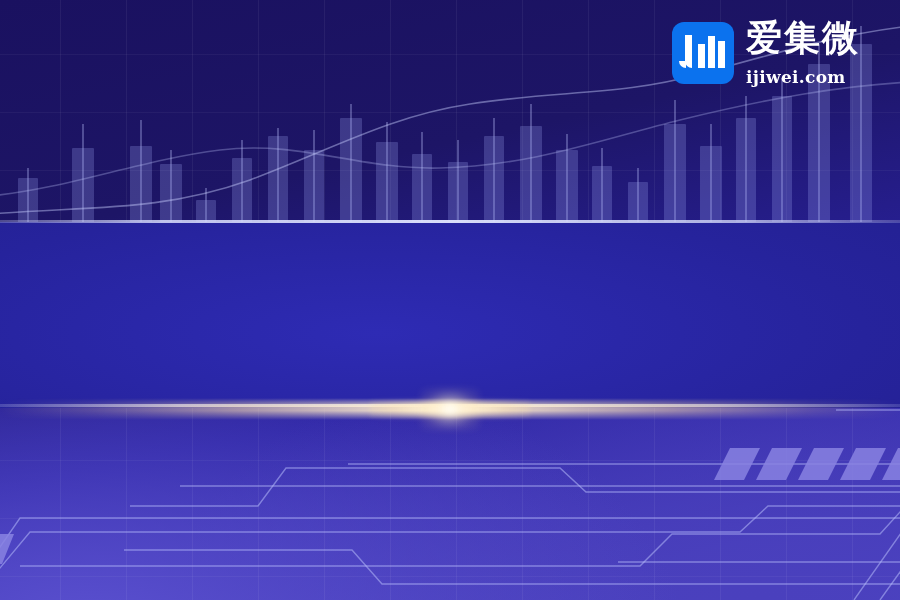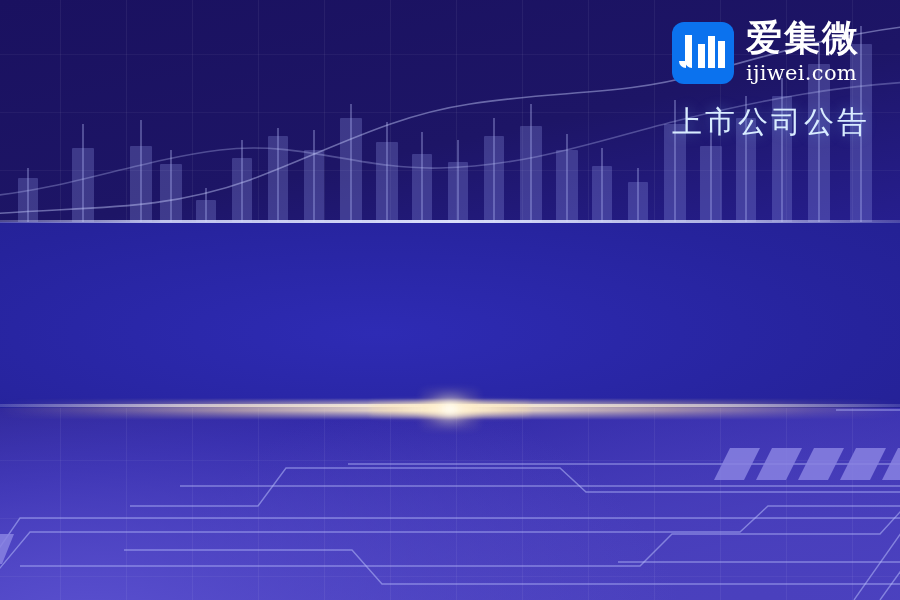--- a/index.html
+++ b/index.html
@@ -99,21 +99,21 @@
       rgba(255,255,250,.95) 0%, rgba(255,238,200,.45) 30%,
       rgba(255,220,160,.12) 62%, rgba(255,214,150,0) 100%);
     filter:blur(3px);
   }
 
   
   .circuit{position:absolute;left:0;top:406px;width:900px;height:194px;}
 
   
   .logo-block{position:absolute;left:672px;top:20px;width:210px;height:130px;}
-  .logo-row{display:flex;align-items:flex-end;gap:12px;}
+  .logo-row{display:flex;align-items:center;gap:12px;}
   .logo-mark{
     width:62px;height:62px;border-radius:12px;
     background:#0b72ee;position:relative;flex:none;
     box-shadow:0 0 0 0 rgba(0,0,0,0);
   }
   .logo-mark .j{
     position:absolute;left:13px;top:13px;width:7px;height:33px;background:#fff;
     border-bottom-left-radius:7px;
   }
   .logo-mark .j:after{
@@ -121,21 +121,21 @@
     background:#fff;border-bottom-left-radius:7px;
   }
   .logo-mark .b1{position:absolute;left:26px;top:22px;width:7px;height:24px;background:#fff;}
   .logo-mark .b2{position:absolute;left:36px;top:14px;width:7px;height:32px;background:#fff;}
   .logo-mark .b3{position:absolute;left:46px;top:19px;width:7px;height:27px;background:#fff;}
   .logo-cn{
     color:#ffffff;font-weight:700;font-size:36px;line-height:1;letter-spacing:2px;
     font-family:"DejaVu Sans","Liberation Sans",sans-serif;white-space:nowrap;
   }
   .logo-url{
-    color:#ffffff;font-weight:400;font-size:21px;line-height:1;margin-top:7px;
+    color:#ffffff;font-weight:700;font-size:17px;line-height:1;margin-top:13px;
     font-family:"DejaVu Serif","Liberation Serif",serif;letter-spacing:.3px;
   }
   .logo-right{display:flex;flex-direction:column;justify-content:center;}
   .subtitle{
     margin-top:18px;color:#d8ecff;font-weight:500;font-size:30px;letter-spacing:3px;
     font-family:"DejaVu Sans","Liberation Sans",sans-serif;white-space:nowrap;
     text-shadow:0 0 14px rgba(120,180,255,.45);
   }
 </style>
 </head>
@@ -290,16 +290,15 @@
         <span class="j"></span>
           <span class="b1"></span>
           <span class="b2"></span>
           <span class="b3"></span>
       </div>
       <div class="logo-right">
         <div class="logo-cn">爱集微</div>
         <div class="logo-url">ijiwei.com</div>
       </div>
     </div>
-    <div class="subtitle">上市公司公告</div>
   </div>
 
 </div>
 
 </body></html>

